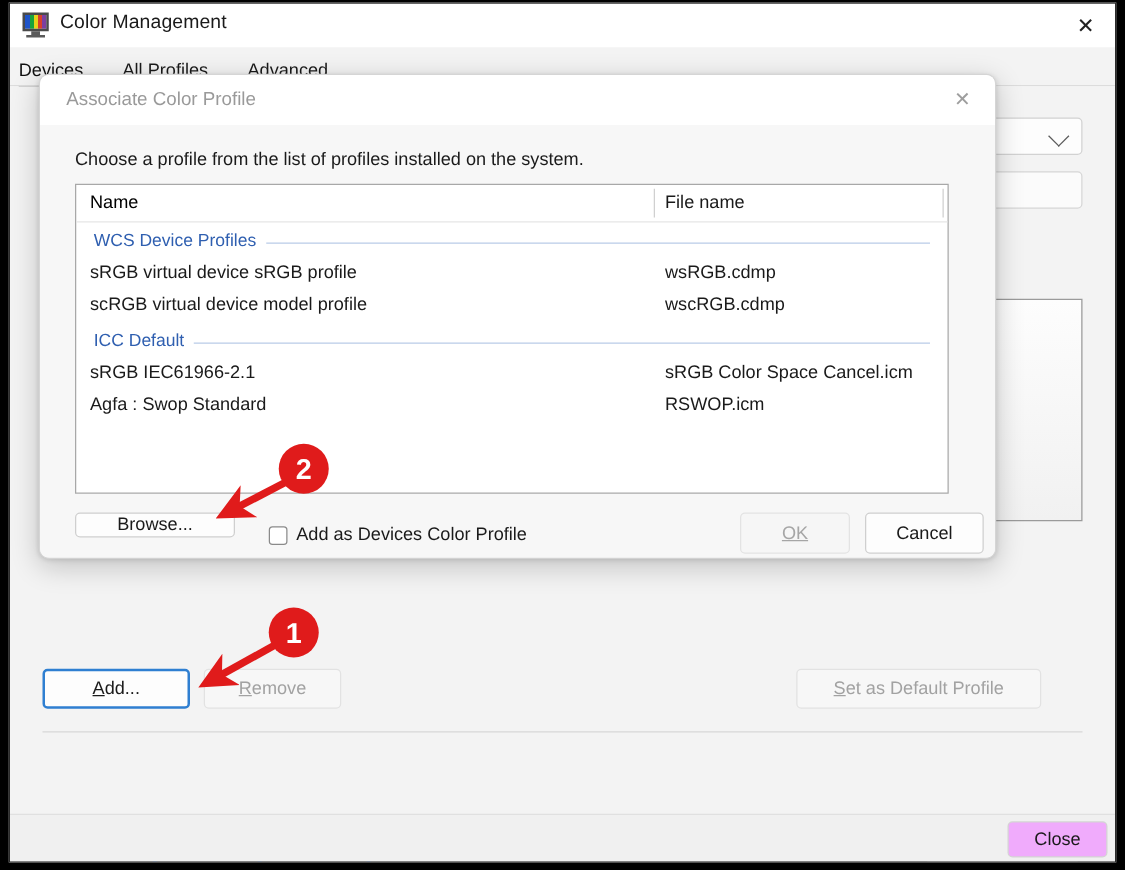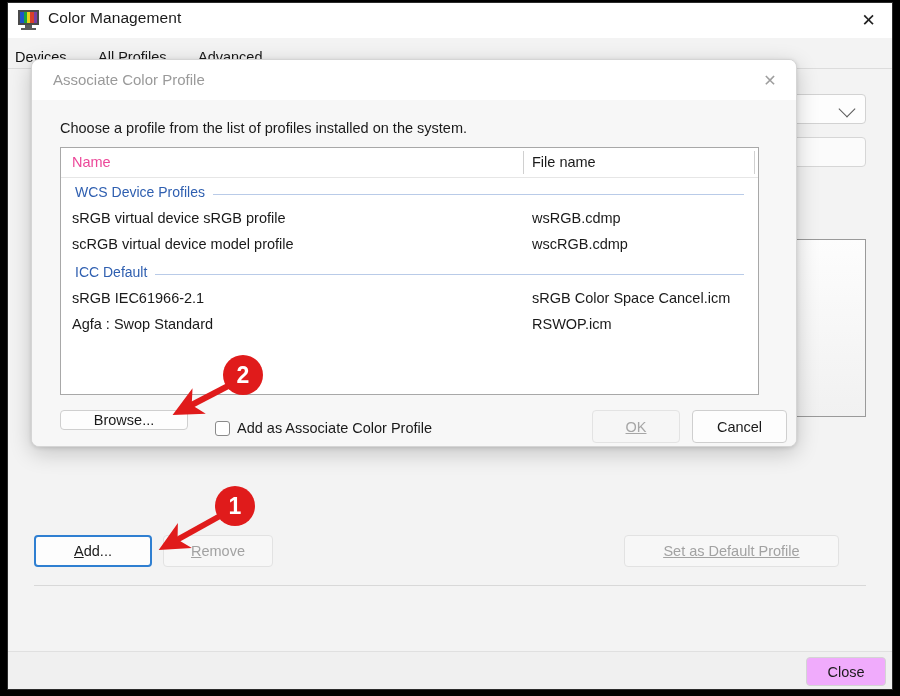--- a/index.html
+++ b/index.html
@@ -306,21 +306,21 @@
   }
   .list-header {
     position: absolute;
     left: 0; top: 0;
     width: 100%; height: 29px;
   }
   .col-name {
     position: absolute;
     left: 11px; top: 6px;
     font-size: 14.5px;
-    color: #ec4899;
+    color: #000000;
   }
   .col-file {
     position: absolute;
     left: 471px; top: 6px;
     font-size: 14.5px;
     color: #1a1a1a;
   }
   .hdr-sep1 {
     position: absolute;
     left: 462px; top: 3px;
@@ -486,21 +486,21 @@
         <div class="listbox-colsep"></div>
       </div>
 
       <div class="btnrow">
         <div class="btn focused" style="left:26px; top:0; width:118px; height:32px;">
           <span><u>A</u>dd...</span>
         </div>
         <div class="btn disabled" style="left:155px; top:0; width:110px; height:32px;">
           <span><u>R</u>emove</span>
         </div>
-        <div class="btn disabled" style="left:616px; top:0; width:215px; height:32px;text-decoration:underline;">
+        <div class="btn disabled" style="left:629px; top:0; width:196px; height:32px;">
           <span><u>S</u>et as Default Profile</span>
         </div>
       </div>
 
       <div class="hr-bottom"></div>
 
       <div class="link">Understanding color management settings</div>
 
       <div class="btn" style="left:730px; top:587px; width:128px; height:33px;">
         <span>Pr<u>o</u>files</span>
@@ -554,21 +554,21 @@
           <div class="row" style="top:166px;">
             <div class="cell-name">Agfa : Swop Standard</div>
             <div class="cell-file">RSWOP.icm</div>
           </div>
         </div>
 
         <div class="mbtn" style="left:28px; top:310px; width:128px; height:20px;">Browse...</div>
 
         <div class="checkbox-wrap">
           <div class="checkbox-box"></div>
-          <div class="checkbox-label">Add as Associate Color Profile</div>
+          <div class="checkbox-label">Add as Devices Color Profile</div>
         </div>
 
         <div class="mbtn disabled" style="left:560px; top:310px; width:88px; height:33px;">OK</div>
         <div class="mbtn" style="left:660px; top:310px; width:95px; height:33px;">Cancel</div>
       </div>
     </div>
 
     <svg class="anno-svg" viewBox="0 0 900 696">
       <defs>
         <marker id="arrowhead" markerWidth="5" markerHeight="5" refX="3.6" refY="2.5" orient="auto">

